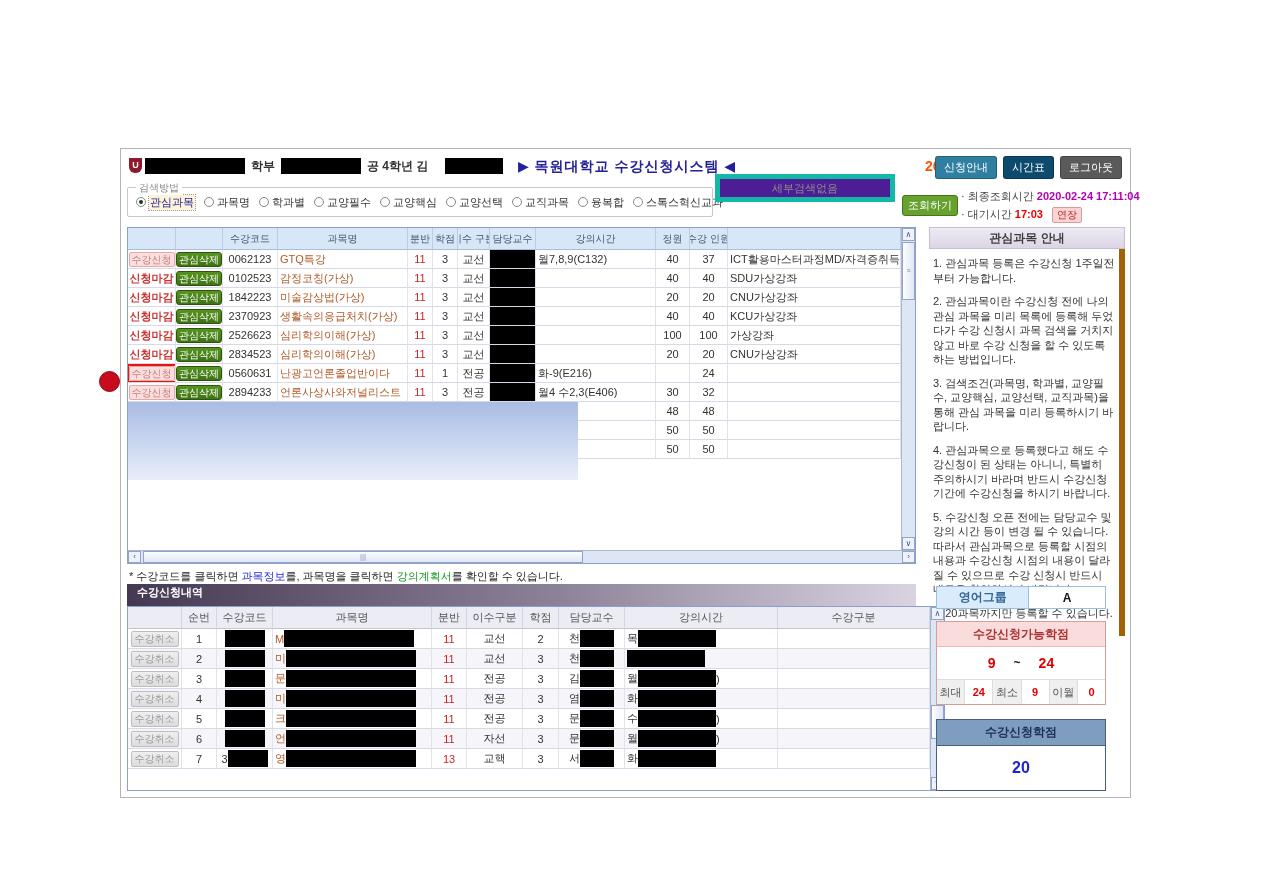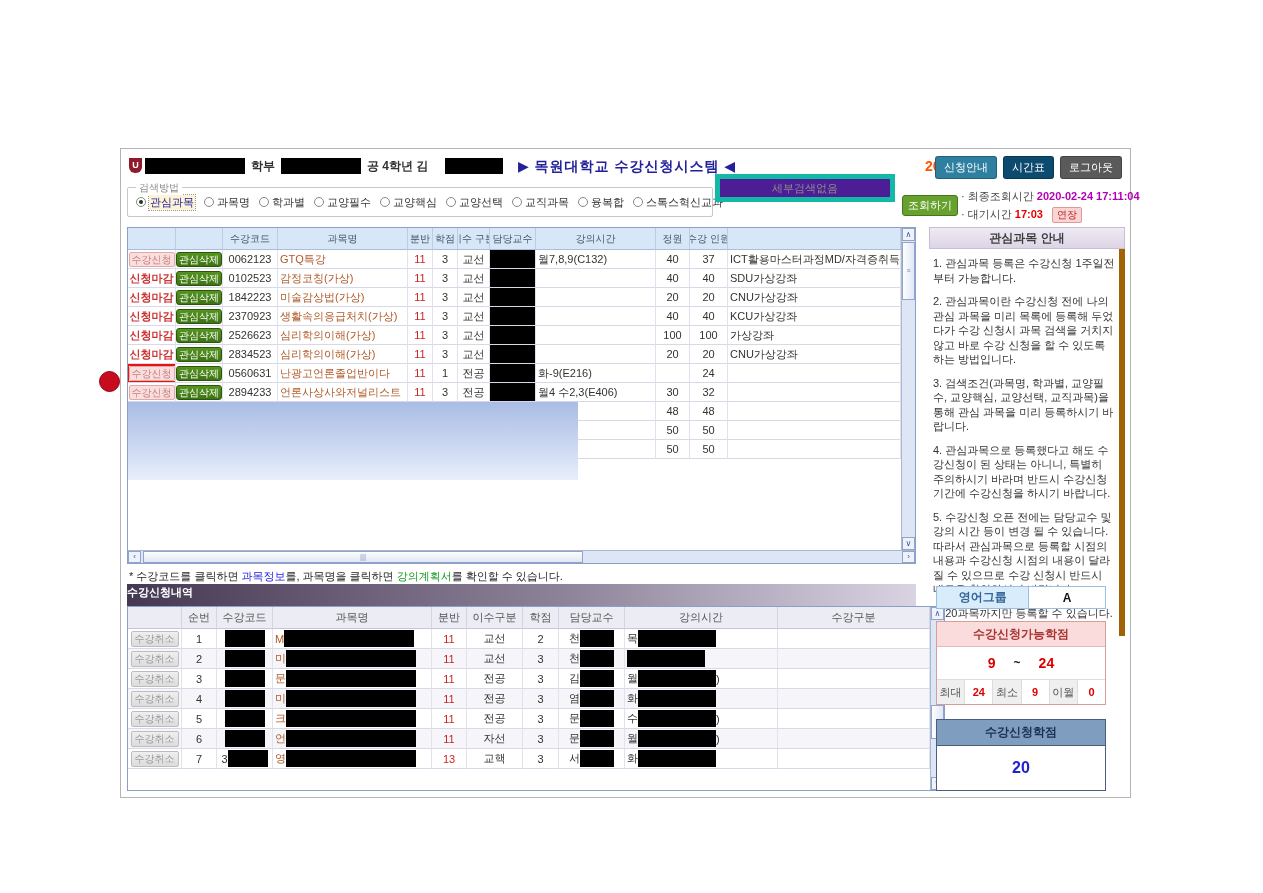--- a/index.html
+++ b/index.html
@@ -94,21 +94,21 @@
   .guide-title { height:22px; background:linear-gradient(#efeaf4,#ddd4e6); border:1px solid #c6bfd2;
                  font-size:12px; font-weight:bold; color:#3d3d3d; text-align:center; line-height:20px; }
   .guide-body { padding:7px 4px; font-size:11px; color:#333; line-height:1.32; border-right:6px solid #a16207; }
   .guide-body p { margin-bottom:9px; }
 
   
   .note { position:absolute; left:8px; top:420px; font-size:11px; color:#222; }
   .lk-blue { color:#2222dd; } .lk-green { color:#119922; }
   .bar { position:absolute; left:6px; top:435px; width:789px; height:28px;
          background:linear-gradient(90deg,#453852,#8d8399 55%,#d9d3e2); color:#fff;
-         font-size:11px; font-weight:bold; line-height:16px; padding-left:0; }
+         font-size:11px; font-weight:bold; line-height:16px; padding-left:10px; }
   .etable { position:absolute; left:6px; top:457px; width:818px; height:185px;
             border:1px solid #8ba0c8; background:#fff; }
   .et-area { position:absolute; left:0; top:0; right:14px; bottom:0; overflow:hidden; }
   .et-row { display:grid; grid-template-columns:54px 35px 56px 159px 35px 56px 36px 66px 153px minmax(0,1fr); }
   .et-head { height:22px; background:#ececf4; }
   .et-head .cell { font-size:11px; color:#555; justify-content:center; border-right:1px solid #d5d5e2;
                    border-bottom:1px solid #c5c5d6; }
   .et-body .et-row { height:20px; }
   .et-body .et-row:nth-child(even) { background:#f5f5fa; }
   .btn-cancel { background:linear-gradient(#efefef,#dcdcdc); border:1px solid #bdbdbd; color:#9a9a9a;

